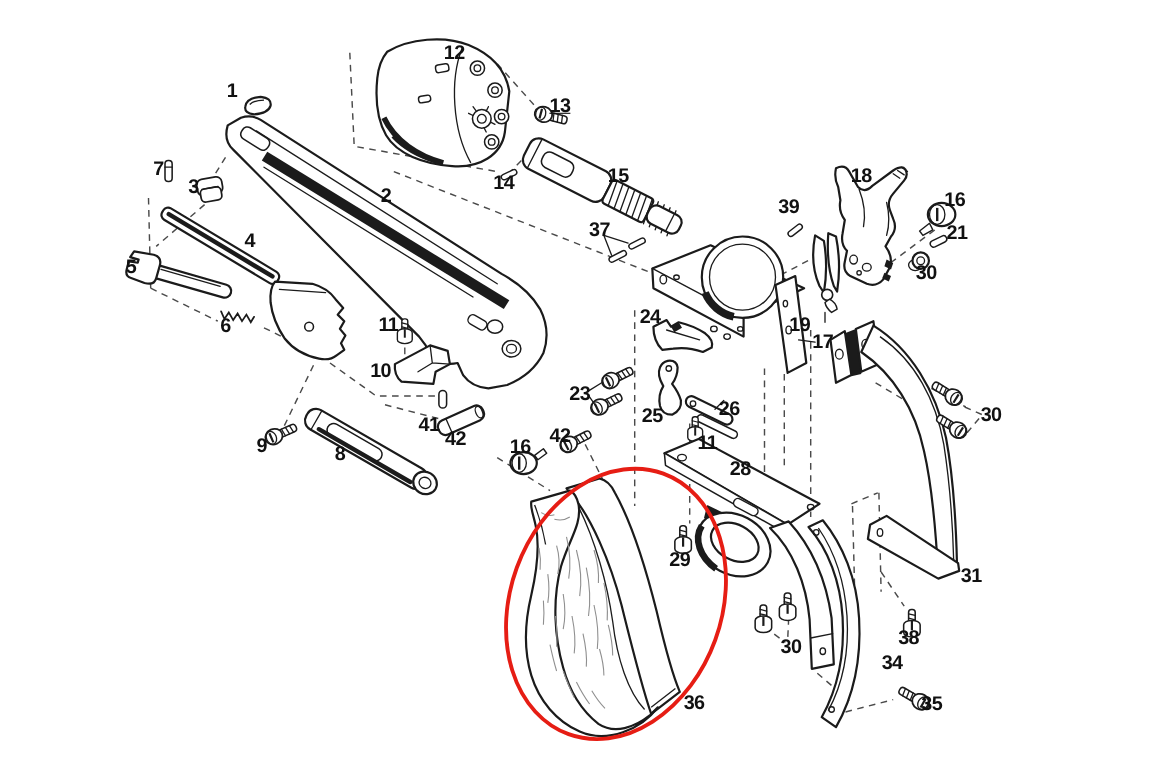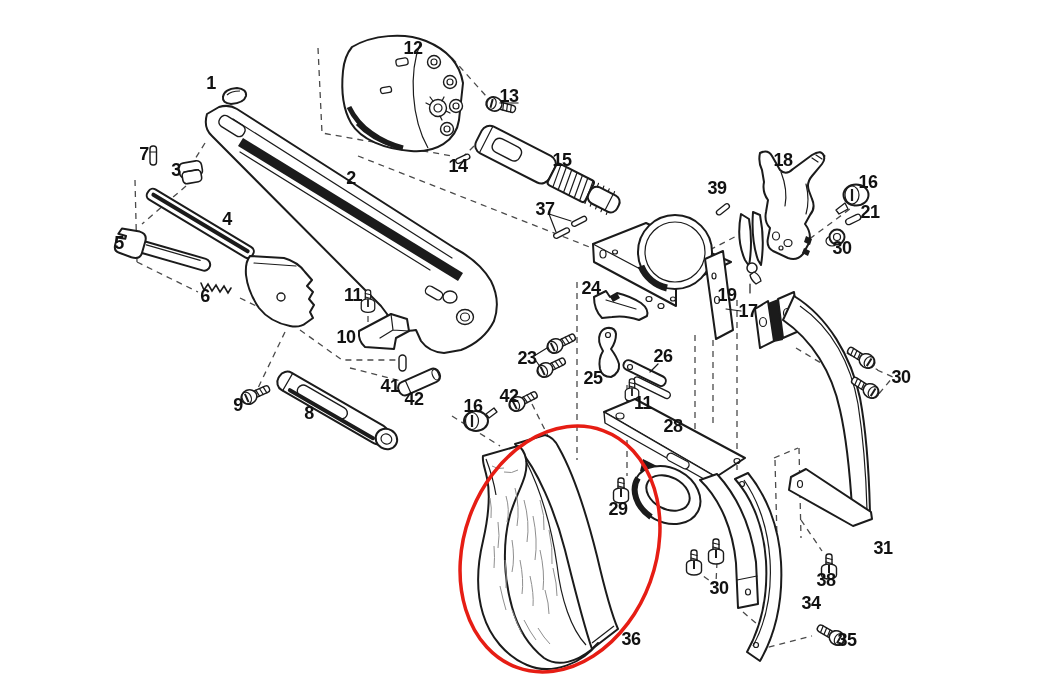--- a/index.html
+++ b/index.html
@@ -319,26 +319,26 @@
       <span class="lbl" style="left: 473px; top: 406px;">16</span>
       <span class="lbl" style="left: 748px; top: 311px;">17</span>
       <span class="lbl" style="left: 783px; top: 148px; margin-top: 12px;">18</span>
       <span class="lbl" style="left: 727px; top: 295px;">19</span>
       <span class="lbl" style="left: 842px; top: 248px;">30</span>
       <span class="lbl" style="left: 870px; top: 212px;">21</span>
       <span class="lbl" style="left: 509px; top: 396px;">42</span>
       <span class="lbl" style="left: 527px; top: 358px;">23</span>
       <span class="lbl" style="left: 591px; top: 288px;">24</span>
       <span class="lbl" style="left: 593px; top: 378px;">25</span>
-      <span class="lbl" style="left: 663px; top: 356px; text-align: right;">26</span>
+      <span class="lbl" style="left: 663px; top: 372px; text-align: right;">26</span>
       <span class="lbl" style="left: 673px; top: 426px;">28</span>
       <span class="lbl" style="left: 618px; top: 509px;">29</span>
       <span class="lbl" style="left: 901px; top: 377px;">30</span>
       <span class="lbl" style="left: 719px; top: 588px;">30</span>
-      <span class="lbl" style="left: 883px; top: 548px;">31</span>
+      <span class="lbl" style="left: 883px; top: 524px;">31</span>
       <span class="lbl" style="left: 811px; top: 603px;">34</span>
       <span class="lbl" style="left: 847px; top: 640px;">35</span>
       <span class="lbl" style="left: 631px; top: 639px;">36</span>
       <span class="lbl" style="left: 545px; top: 209px;">37</span>
       <span class="lbl" style="left: 826px; top: 580px;">38</span>
       <span class="lbl" style="left: 717px; top: 188px;">39</span>
       <span class="lbl" style="left: 390px; top: 366px; margin-top: 20px;">41</span>
       <span class="lbl" style="left: 414px; top: 399px;">42</span>
     </div>
 </div>

